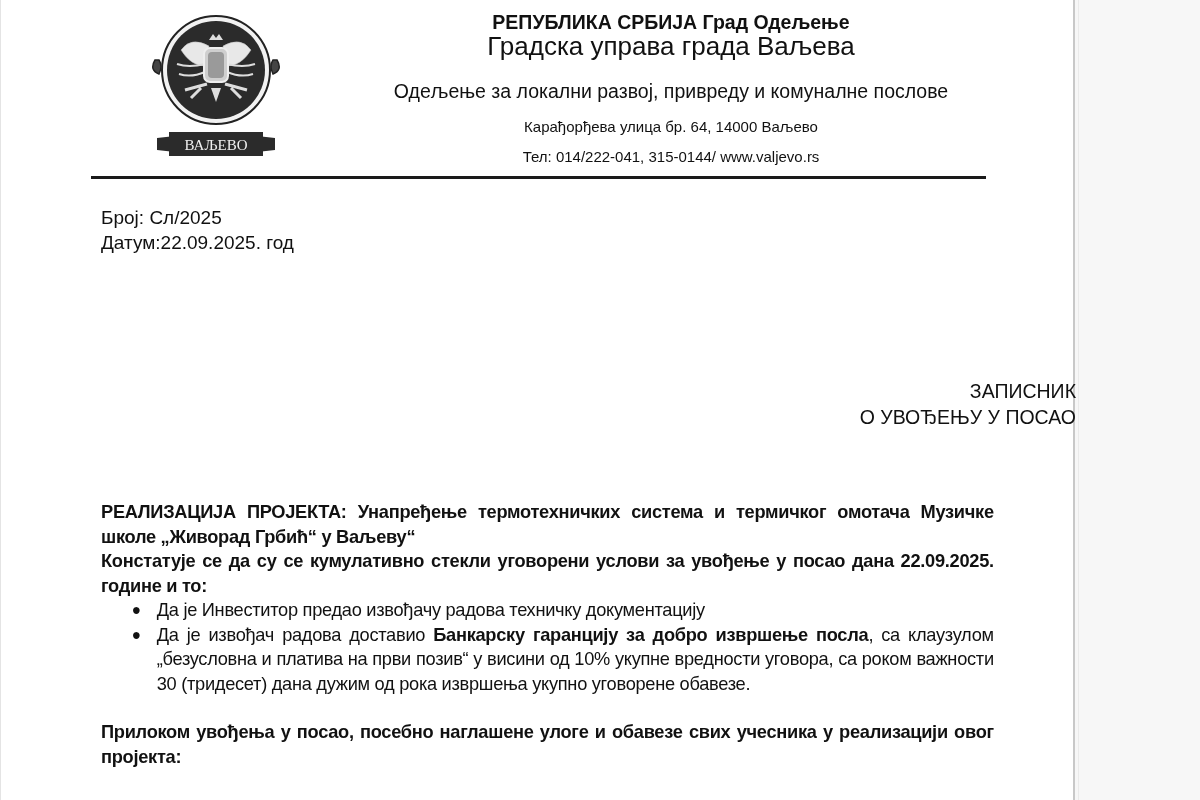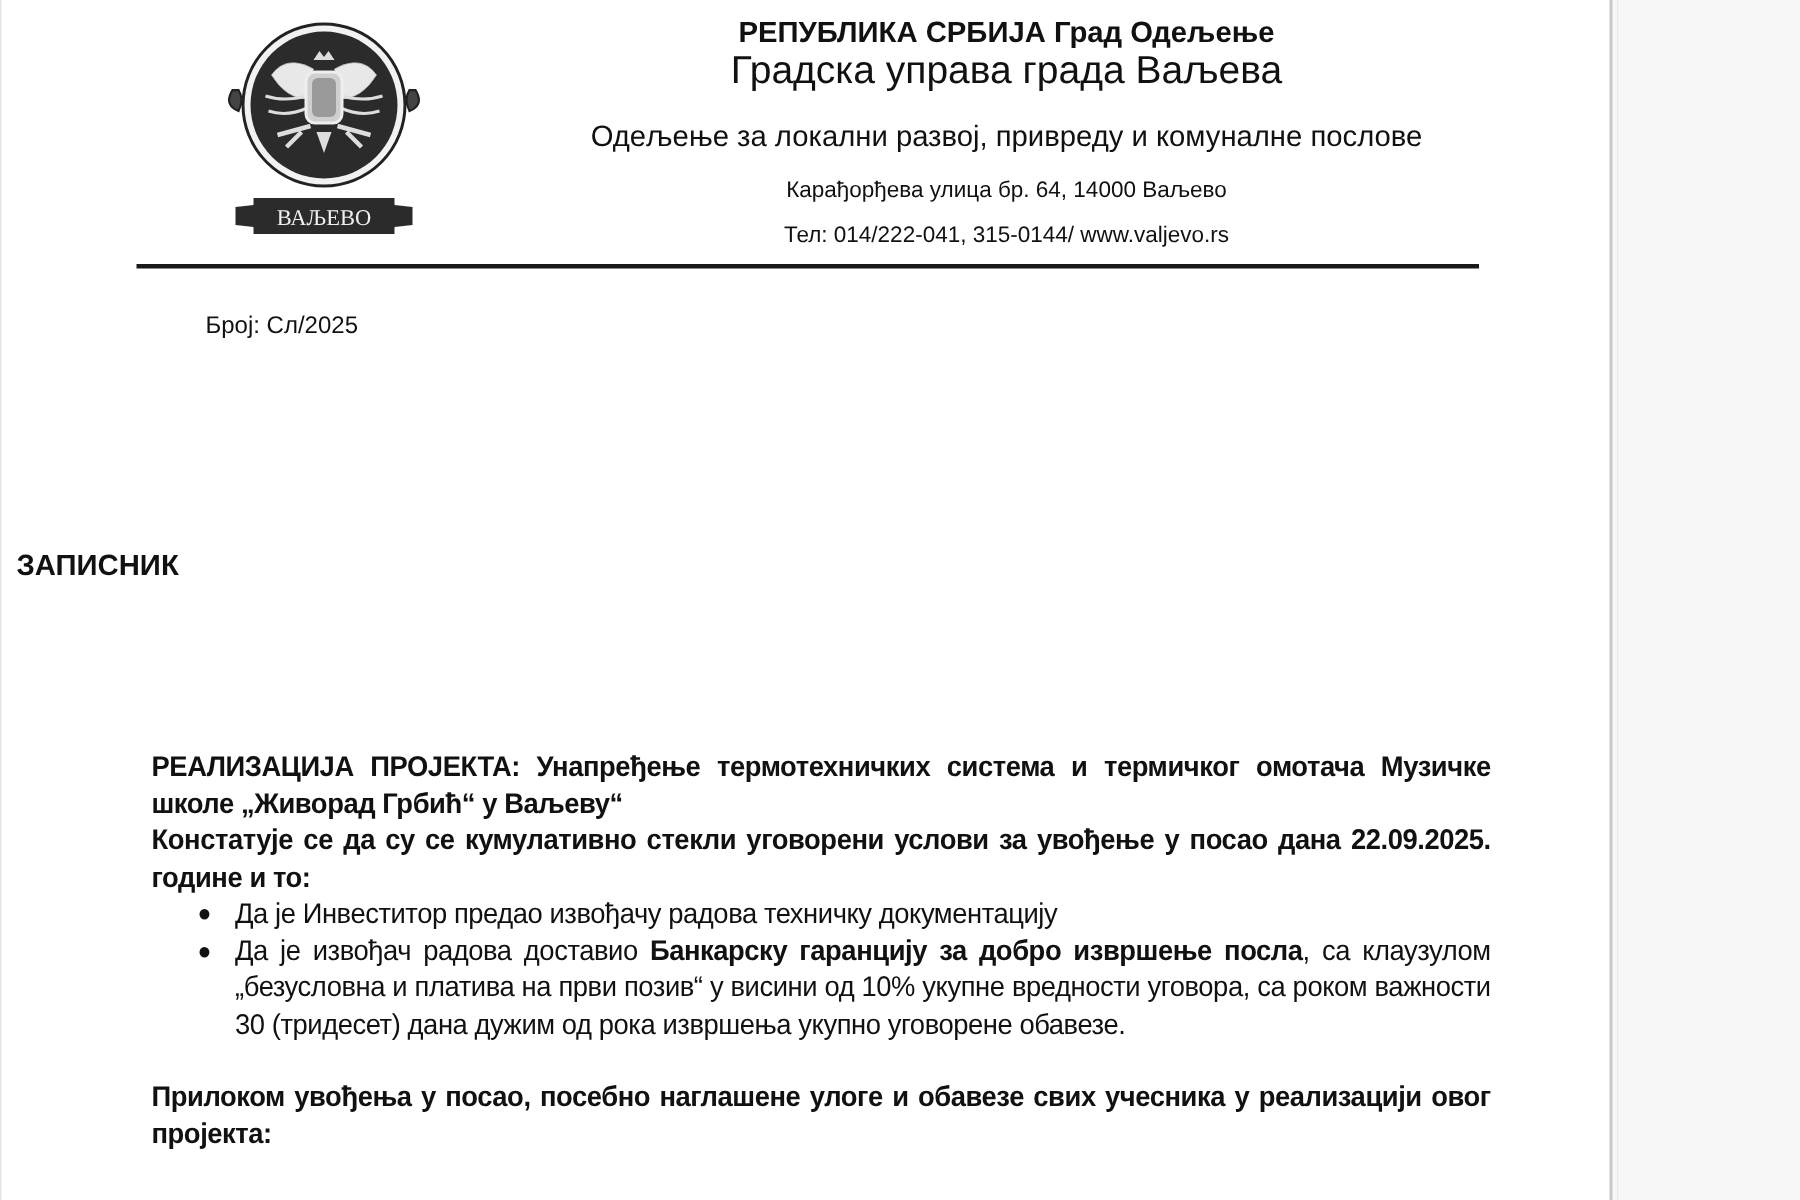--- a/index.html
+++ b/index.html
@@ -14,22 +14,22 @@
       border-left:1px solid #e4e4e4; box-sizing:border-box;
     }
     .page-edge { position:absolute; left:1078px; top:0; width:1px; height:800px; background:#eaeaea; }
     .crest { position:absolute; left:150px; top:8px; width:130px; height:156px; }
     .header-text { position:absolute; left:370px; top:10px; width:600px; text-align:center; }
     .h-line1 { font-weight:bold; font-size:19.5px; line-height:24px; }
     .h-line2 { font-size:26px; line-height:24px; }
     .h-line3 { font-size:19.5px; line-height:24px;margin-top:21px; }
     .h-addr { font-size:15px; line-height:18px; margin-top:15px; }
     .divider { position:absolute; left:90px; top:176px; width:895px; height:3px; background:#1a1a1a; }
-    .meta { position:absolute; left:100px; top:205px; font-size:16px; line-height:25px;margin-left:36px; }
-    .title { position:absolute; left:0; width:1075px; text-align:left; top:364px; font-weight:bold; font-size:19.5px; line-height:26px; }
+    .meta { position:absolute; left:100px; top:205px; font-size:19px; line-height:25px; }
+    .title { position:absolute; left:0; width:1075px; text-align:right; top:378px; font-weight:normal; font-size:19.5px; line-height:26px; }
     .title .t1 { padding-left:10px; }
     .body-text {
       position:absolute; left:100px; top:500px; width:893px;
       font-family:"Liberation Sans", sans-serif; font-size:19px; line-height:24.5px;
       letter-spacing:-0.3px; transform:scaleX(0.96); transform-origin:left top; width:930px;
     }
     .bold { font-weight:bold; }
     .justify { text-align:justify; text-align-last:left; }
     ul.bullets { margin:0; padding:0 0 0 58px; list-style:none; }
     ul.bullets li { position:relative; }
@@ -63,24 +63,26 @@
     <div class="h-line2">Градска управа града Ваљева</div>
     <div class="h-line3">Одељење за локални развој, привреду и комуналне послове</div>
     <div class="h-addr">Карађорђева улица бр. 64, 14000 Ваљево</div>
     <div class="h-addr" style="margin-top:12px">Тел: 014/222-041, 315-0144/ www.valjevo.rs</div>
   </div>
 
   <div class="divider"></div>
 
   <div class="meta">
     <div>Број: Сл/2025</div>
+    <div>Датум:22.09.2025. год</div>
   </div>
 
   <div class="title">
     <div class="t1">ЗАПИСНИК</div>
+    <div>О УВОЂЕЊУ У ПОСАО</div>
   </div>
 
   <div class="body-text">
     <div class="bold justify">
       <span>РЕАЛИЗАЦИЈА ПРОЈЕКТА:</span><span> Унапређење термотехничких система и термичког омотача Музичке школе „Живорад Грбић“ у Ваљеву“</span>
     </div>
     <div class="bold justify">Констатује се да су се кумулативно стекли уговорени услови за увођење у посао дана 22.09.2025. године и то:</div>
     <ul class="bullets">
       <li>
         <span class="bul">●</span>

